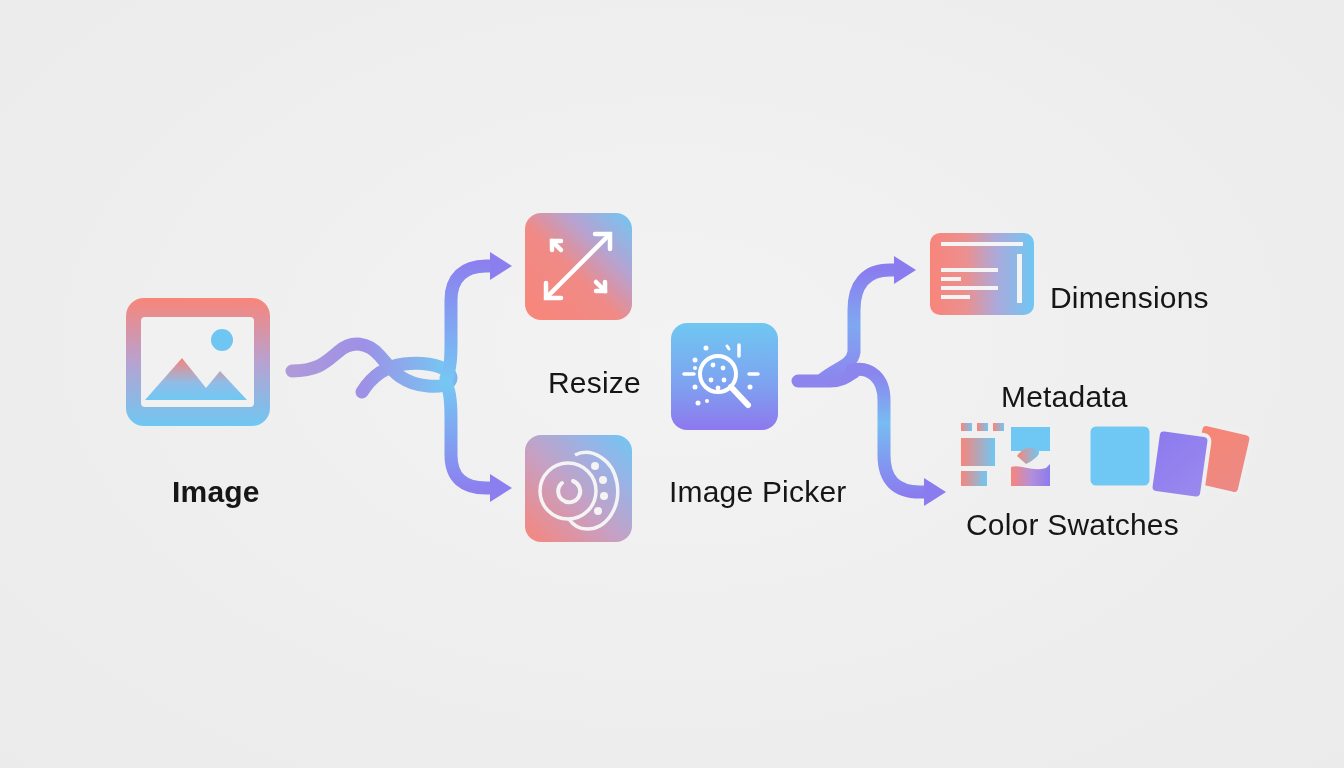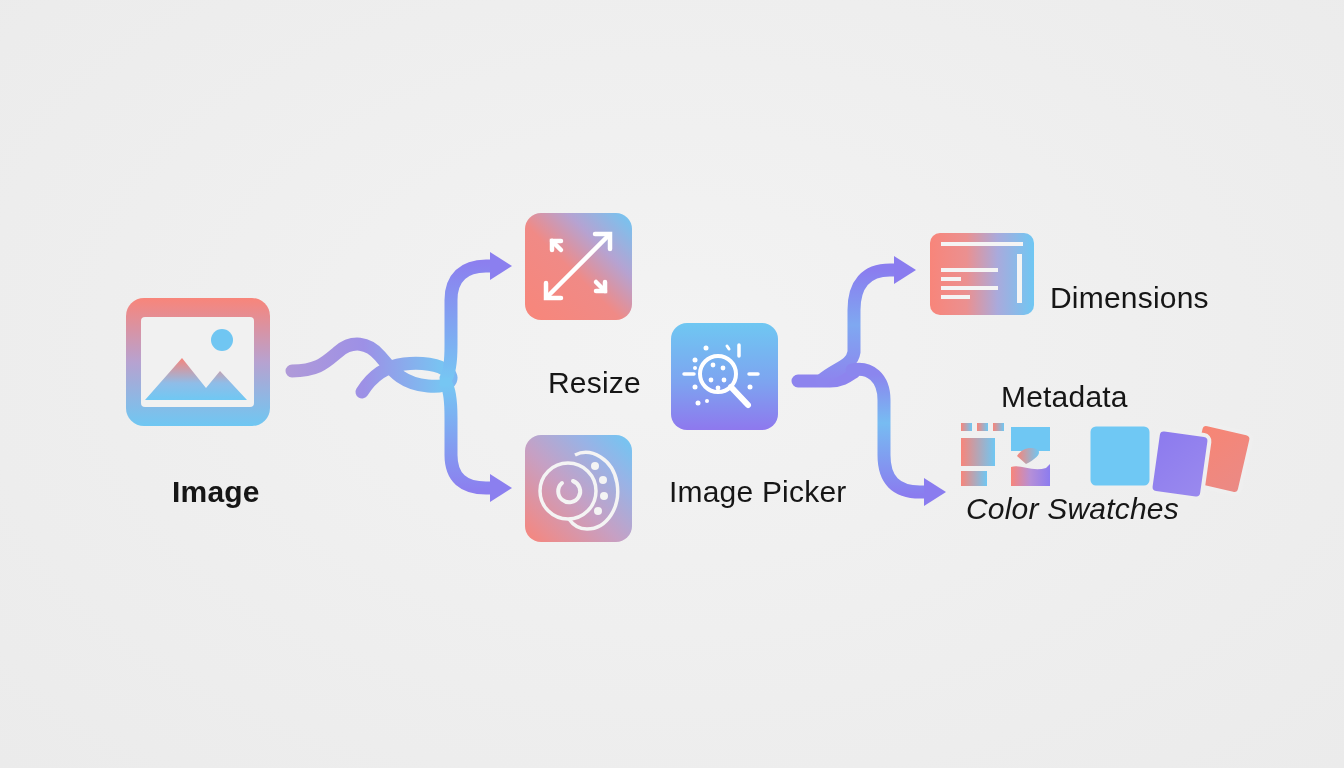--- a/index.html
+++ b/index.html
@@ -249,15 +249,15 @@
         <rect x="236" y="8" width="52" height="62" rx="6" fill="url(#gSwC)" stroke="#efefef" stroke-width="4"></rect>
       </g>
       <g transform="rotate(8 222 44)">
         <rect x="196" y="12" width="52" height="64" rx="6" fill="url(#gSwV)" stroke="#efefef" stroke-width="4"></rect>
       </g>
       <g>
         <rect x="131" y="5" width="62" height="62" rx="7" fill="#6fc8f4" stroke="#efefef" stroke-width="3"></rect>
       </g>
     </svg>
   </div>
-  <div class="label" style="left:966px;top:492px;font-style:italic;">Color Swatches</div>
+  <div class="label" style="left:966px;top:508px;">Color Swatches</div>
 
 </div>
 
 </body></html>

